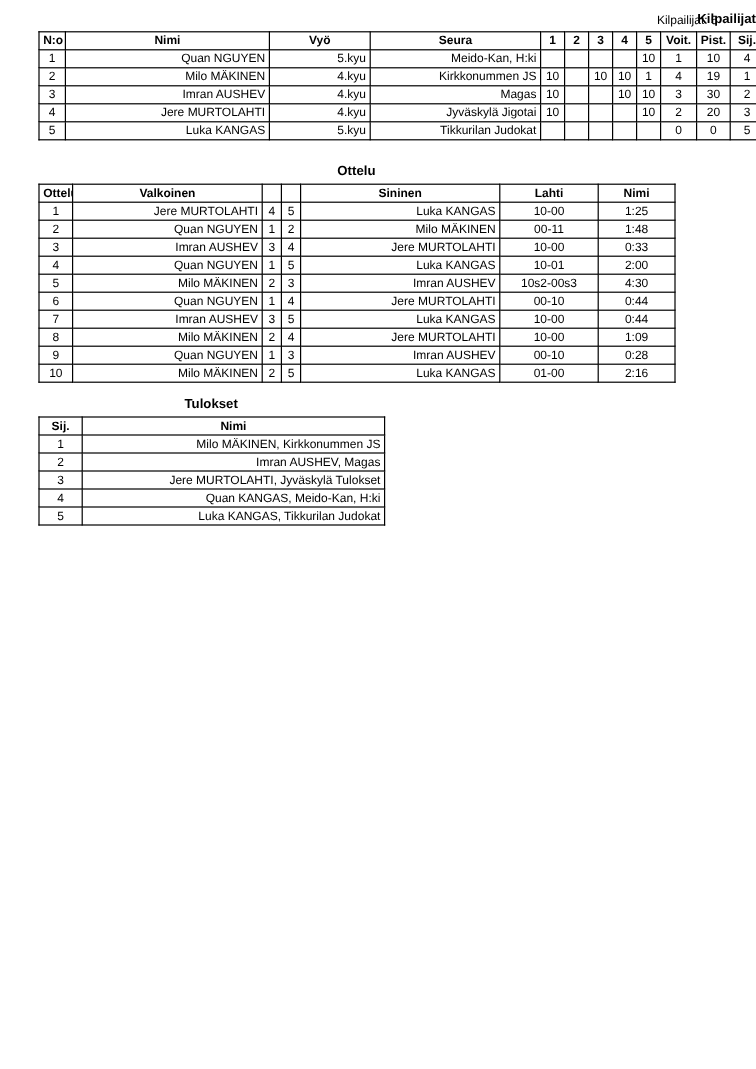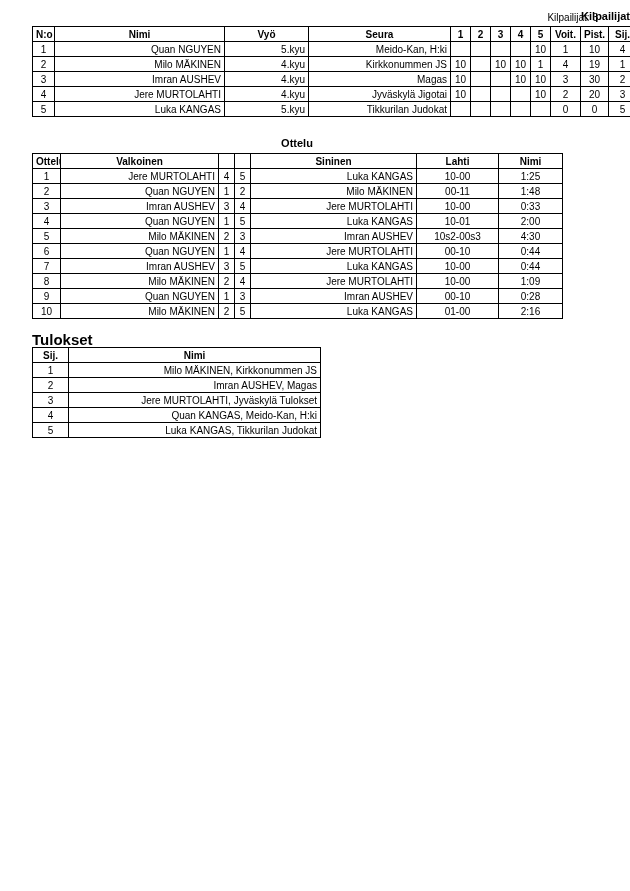--- a/index.html
+++ b/index.html
@@ -96,21 +96,22 @@
   #results-table { width: 288px; }
   #results-table col.r-sij  { width: 36px; }
   #results-table col.r-nimi { width: 252px; }
 
   .spacer-20 { height: 20px; }
   .spacer-12 { height: 12px; }
 
   .results-head {
     width: 288px;
     margin-left: 32px;
-    font-size: 15px;
+    text-align: center;
+    font-size: 11px;
     font-weight: bold;
     height: 16px;
   }
   .matches-head {
     width: 530px;
     margin-left: 32px;
     text-align: center;
     font-size: 11px;
     font-weight: bold;
     height: 16px;

